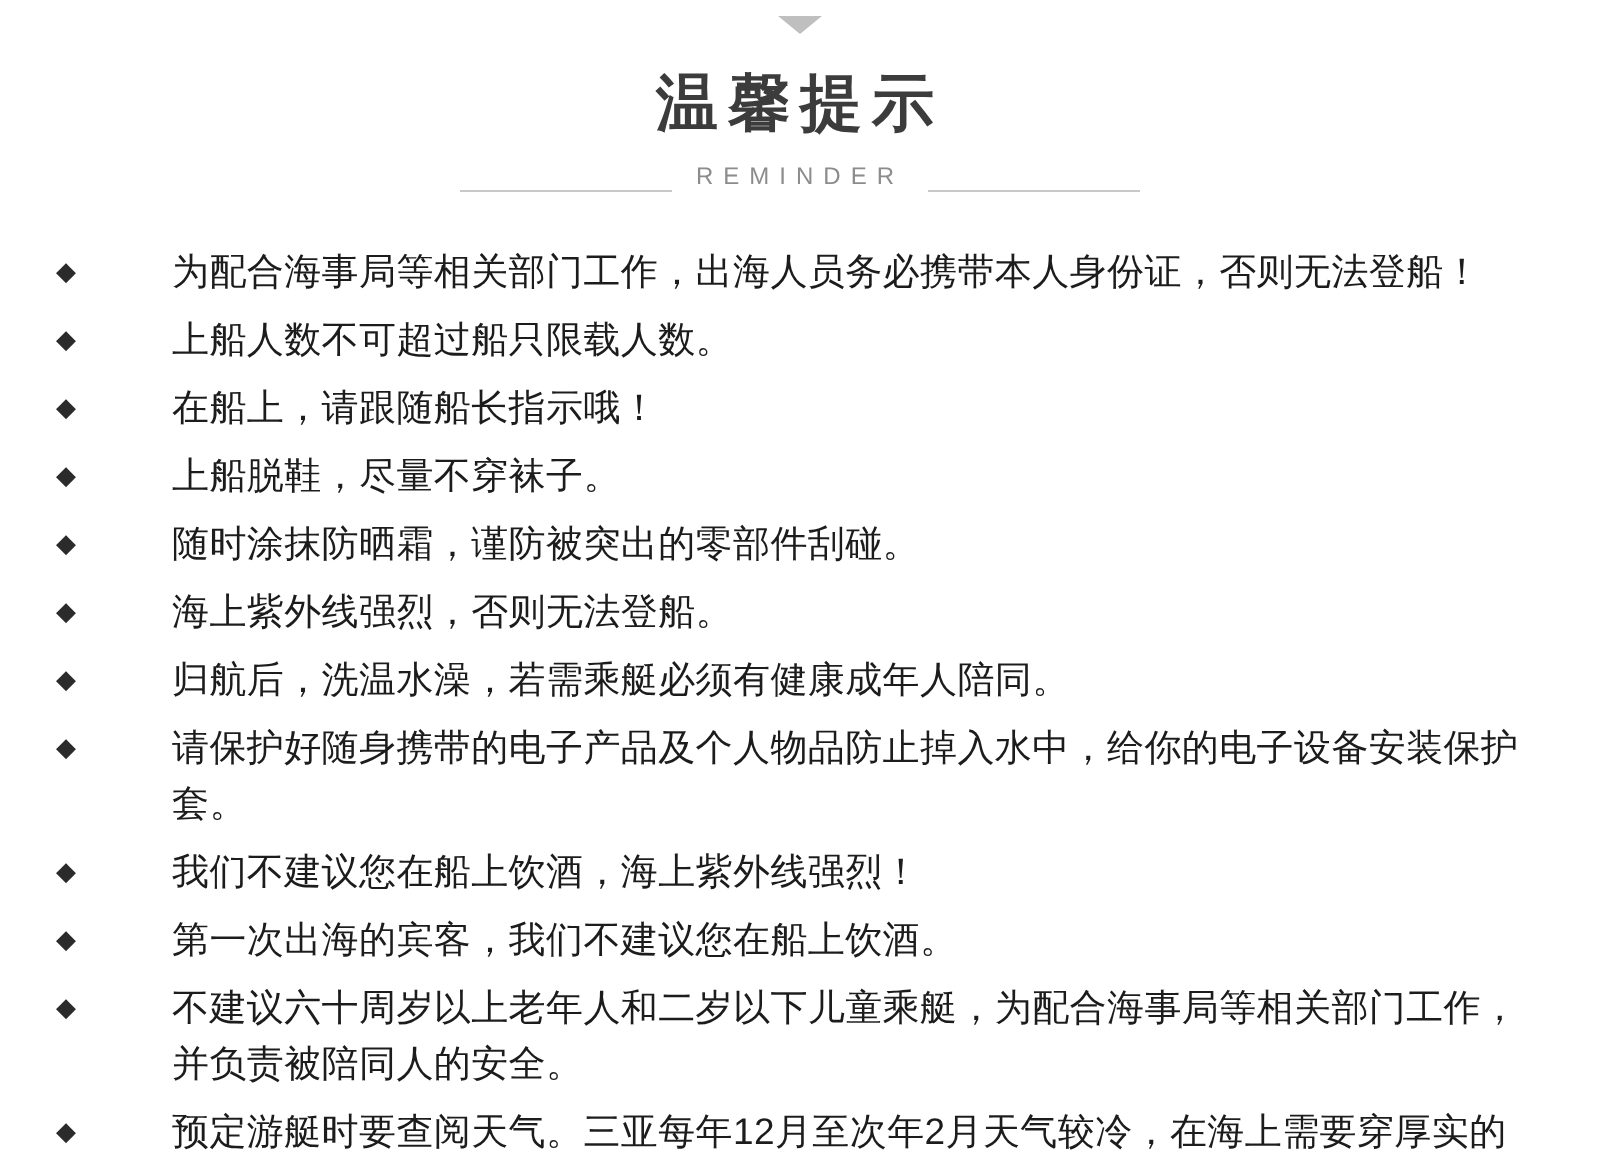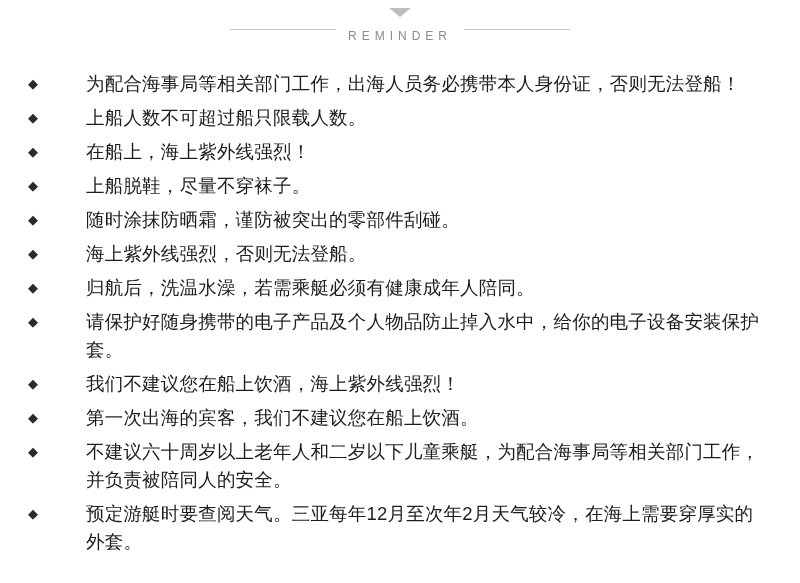--- a/index.html
+++ b/index.html
@@ -40,21 +40,21 @@
     font-size: 31px;
     font-weight: bold;
     letter-spacing: 5px;
     color: #3c3c3c;
     line-height: 1.1;
   }
   .sub-row {
     margin: 12px auto 0 auto;
     width: 340px;
     display: flex;
-    align-items: flex-start;
+    align-items: flex-end;
     justify-content: center;
     gap: 12px;
   }
   .rule {
     flex: 1 1 auto;
     height: 1px;
     background: #c9c9c9;
   }
   .subtitle {
     font-size: 12px;
@@ -94,39 +94,40 @@
     margin-left: 36px;
   }
 </style>
 </head>
 <body>
 
 <div class="page">
 
   <div class="header">
     <div class="caret"></div>
+    <div class="title">温馨提示</div>
     <div class="sub-row">
       <div class="rule"></div>
       <div class="subtitle">REMINDER</div>
       <div class="rule"></div>
     </div>
   </div>
 
   <div class="list" id="reminder-list">
       <div class="item">
         <span class="diamond">◆</span>
         <span class="text">为配合海事局等相关部门工作，出海人员务必携带本人身份证，否则无法登船！</span>
       </div>
       <div class="item">
         <span class="diamond">◆</span>
         <span class="text">上船人数不可超过船只限载人数。</span>
       </div>
       <div class="item">
         <span class="diamond">◆</span>
-        <span class="text">在船上，海上紫外线强烈！</span>
+        <span class="text">在船上，请跟随船长指示哦！</span>
       </div>
       <div class="item">
         <span class="diamond">◆</span>
         <span class="text">上船脱鞋，尽量不穿袜子。</span>
       </div>
       <div class="item">
         <span class="diamond">◆</span>
         <span class="text">随时涂抹防晒霜，谨防被突出的零部件刮碰。</span>
       </div>
       <div class="item">

